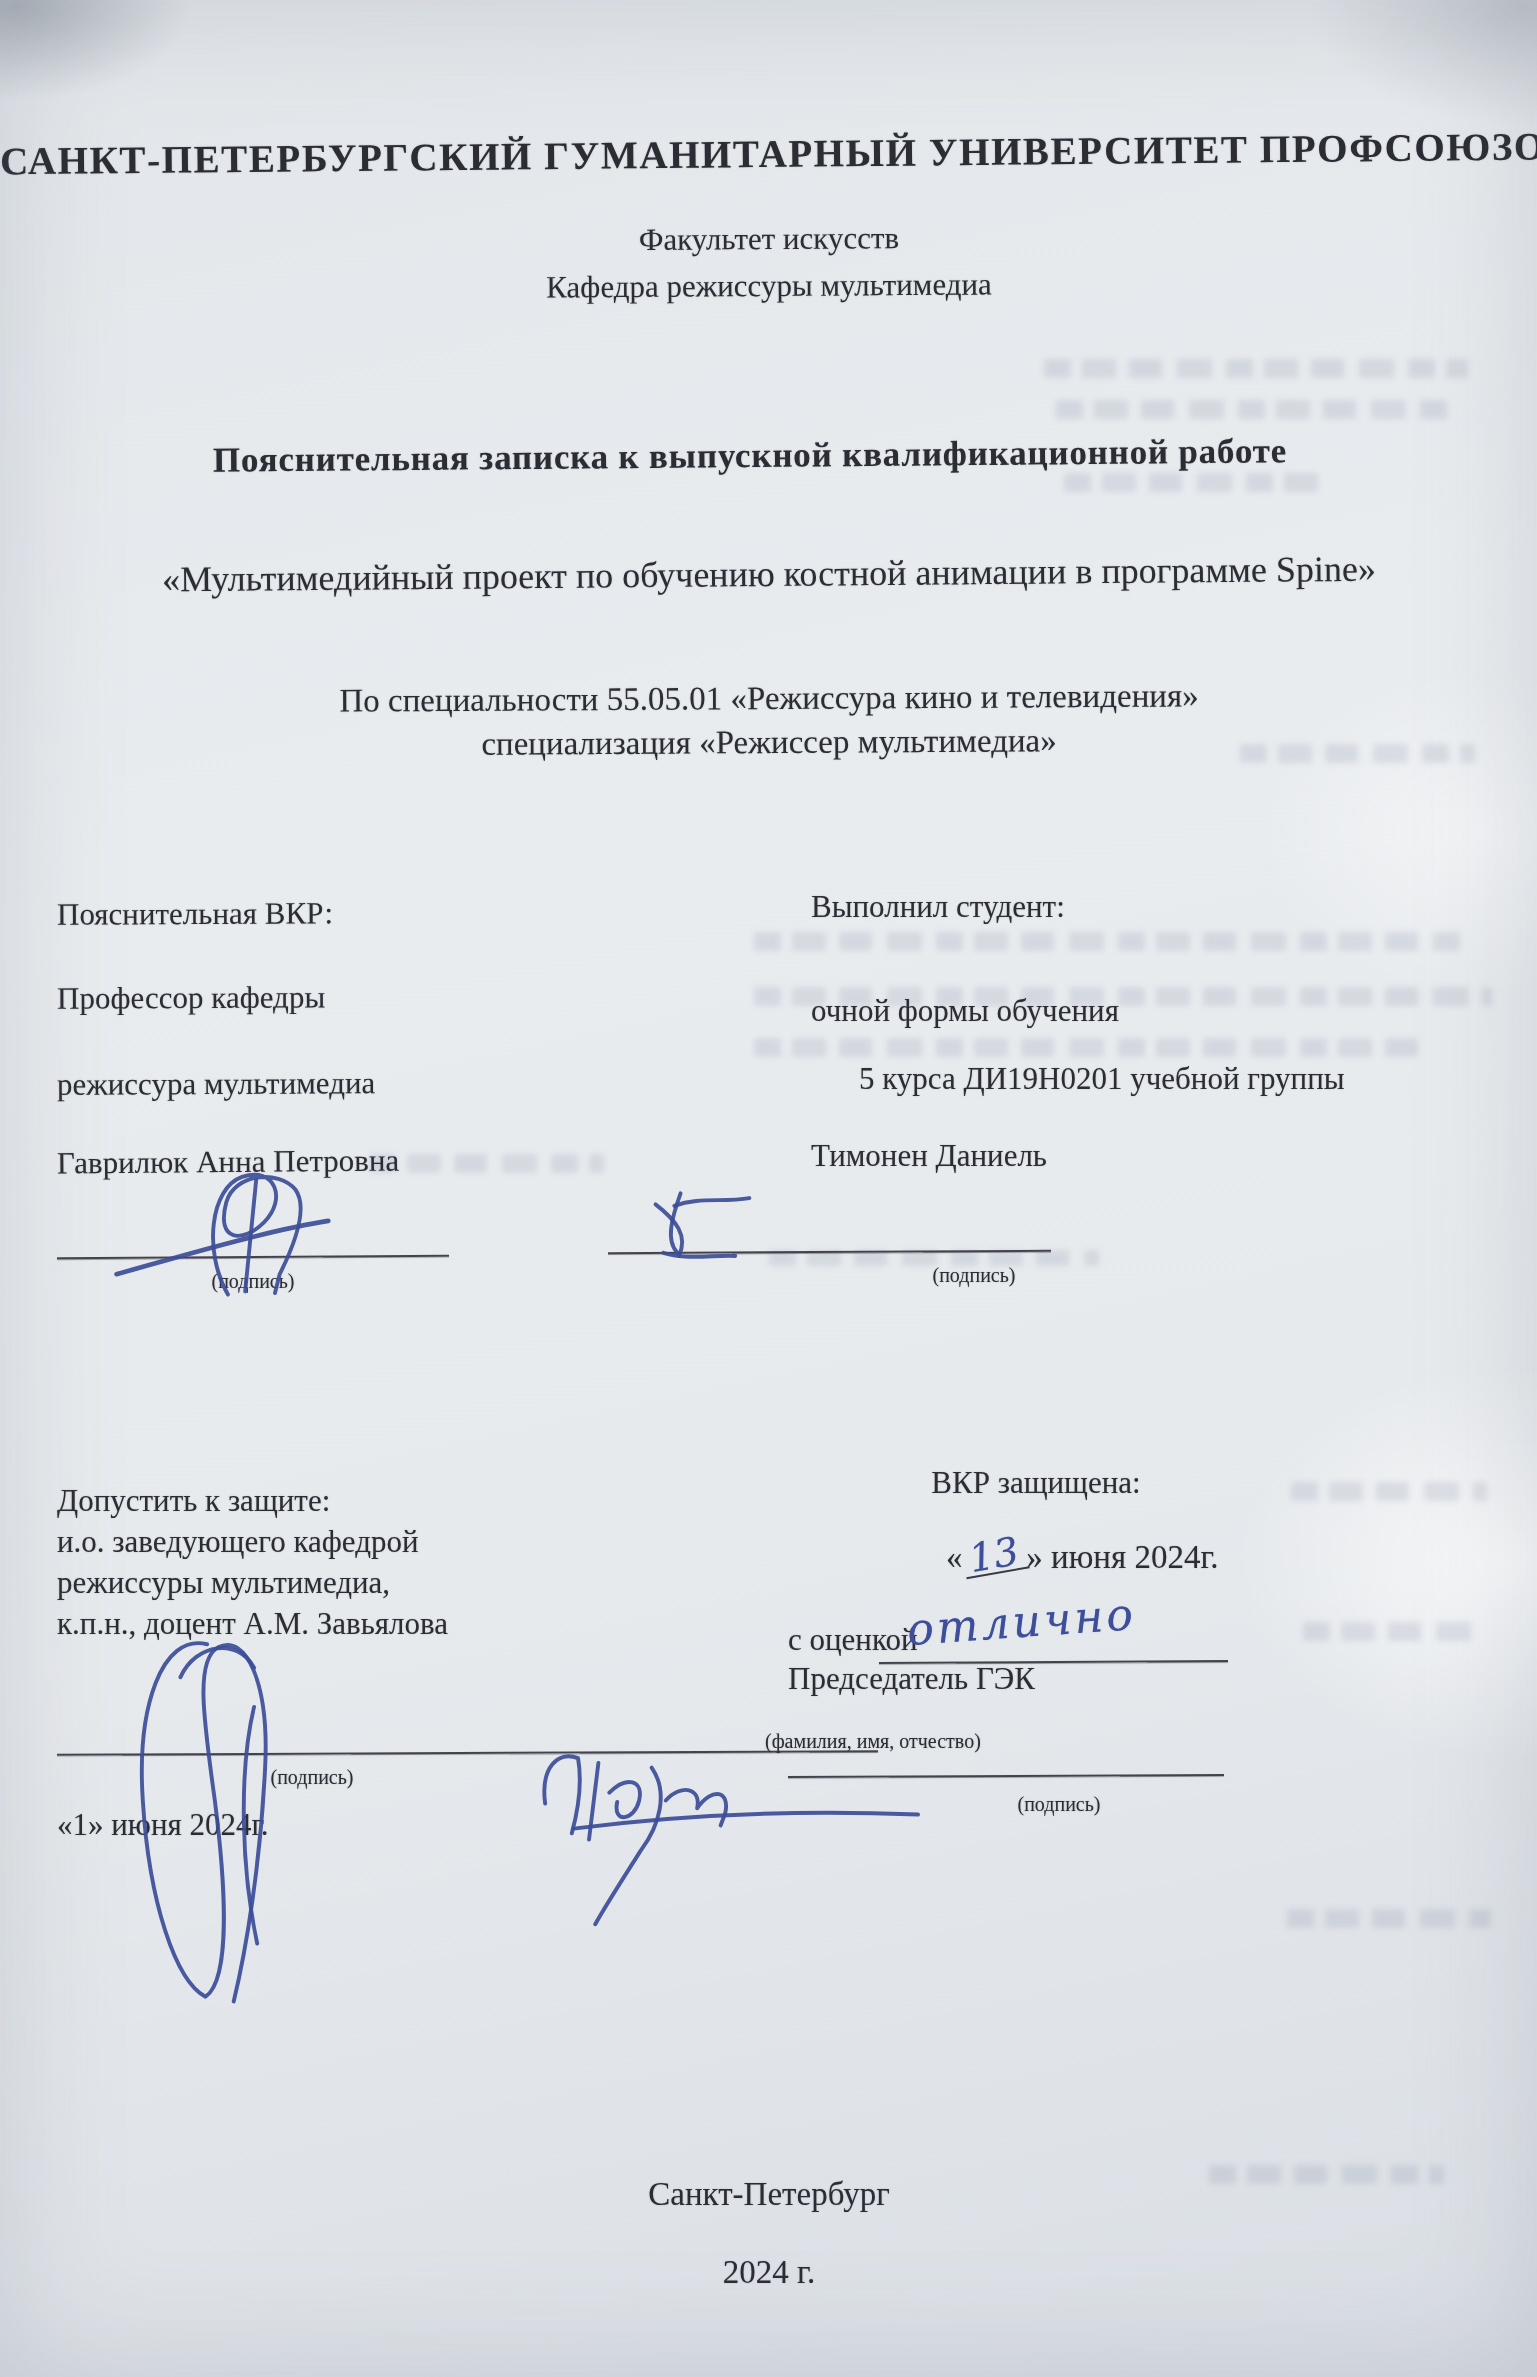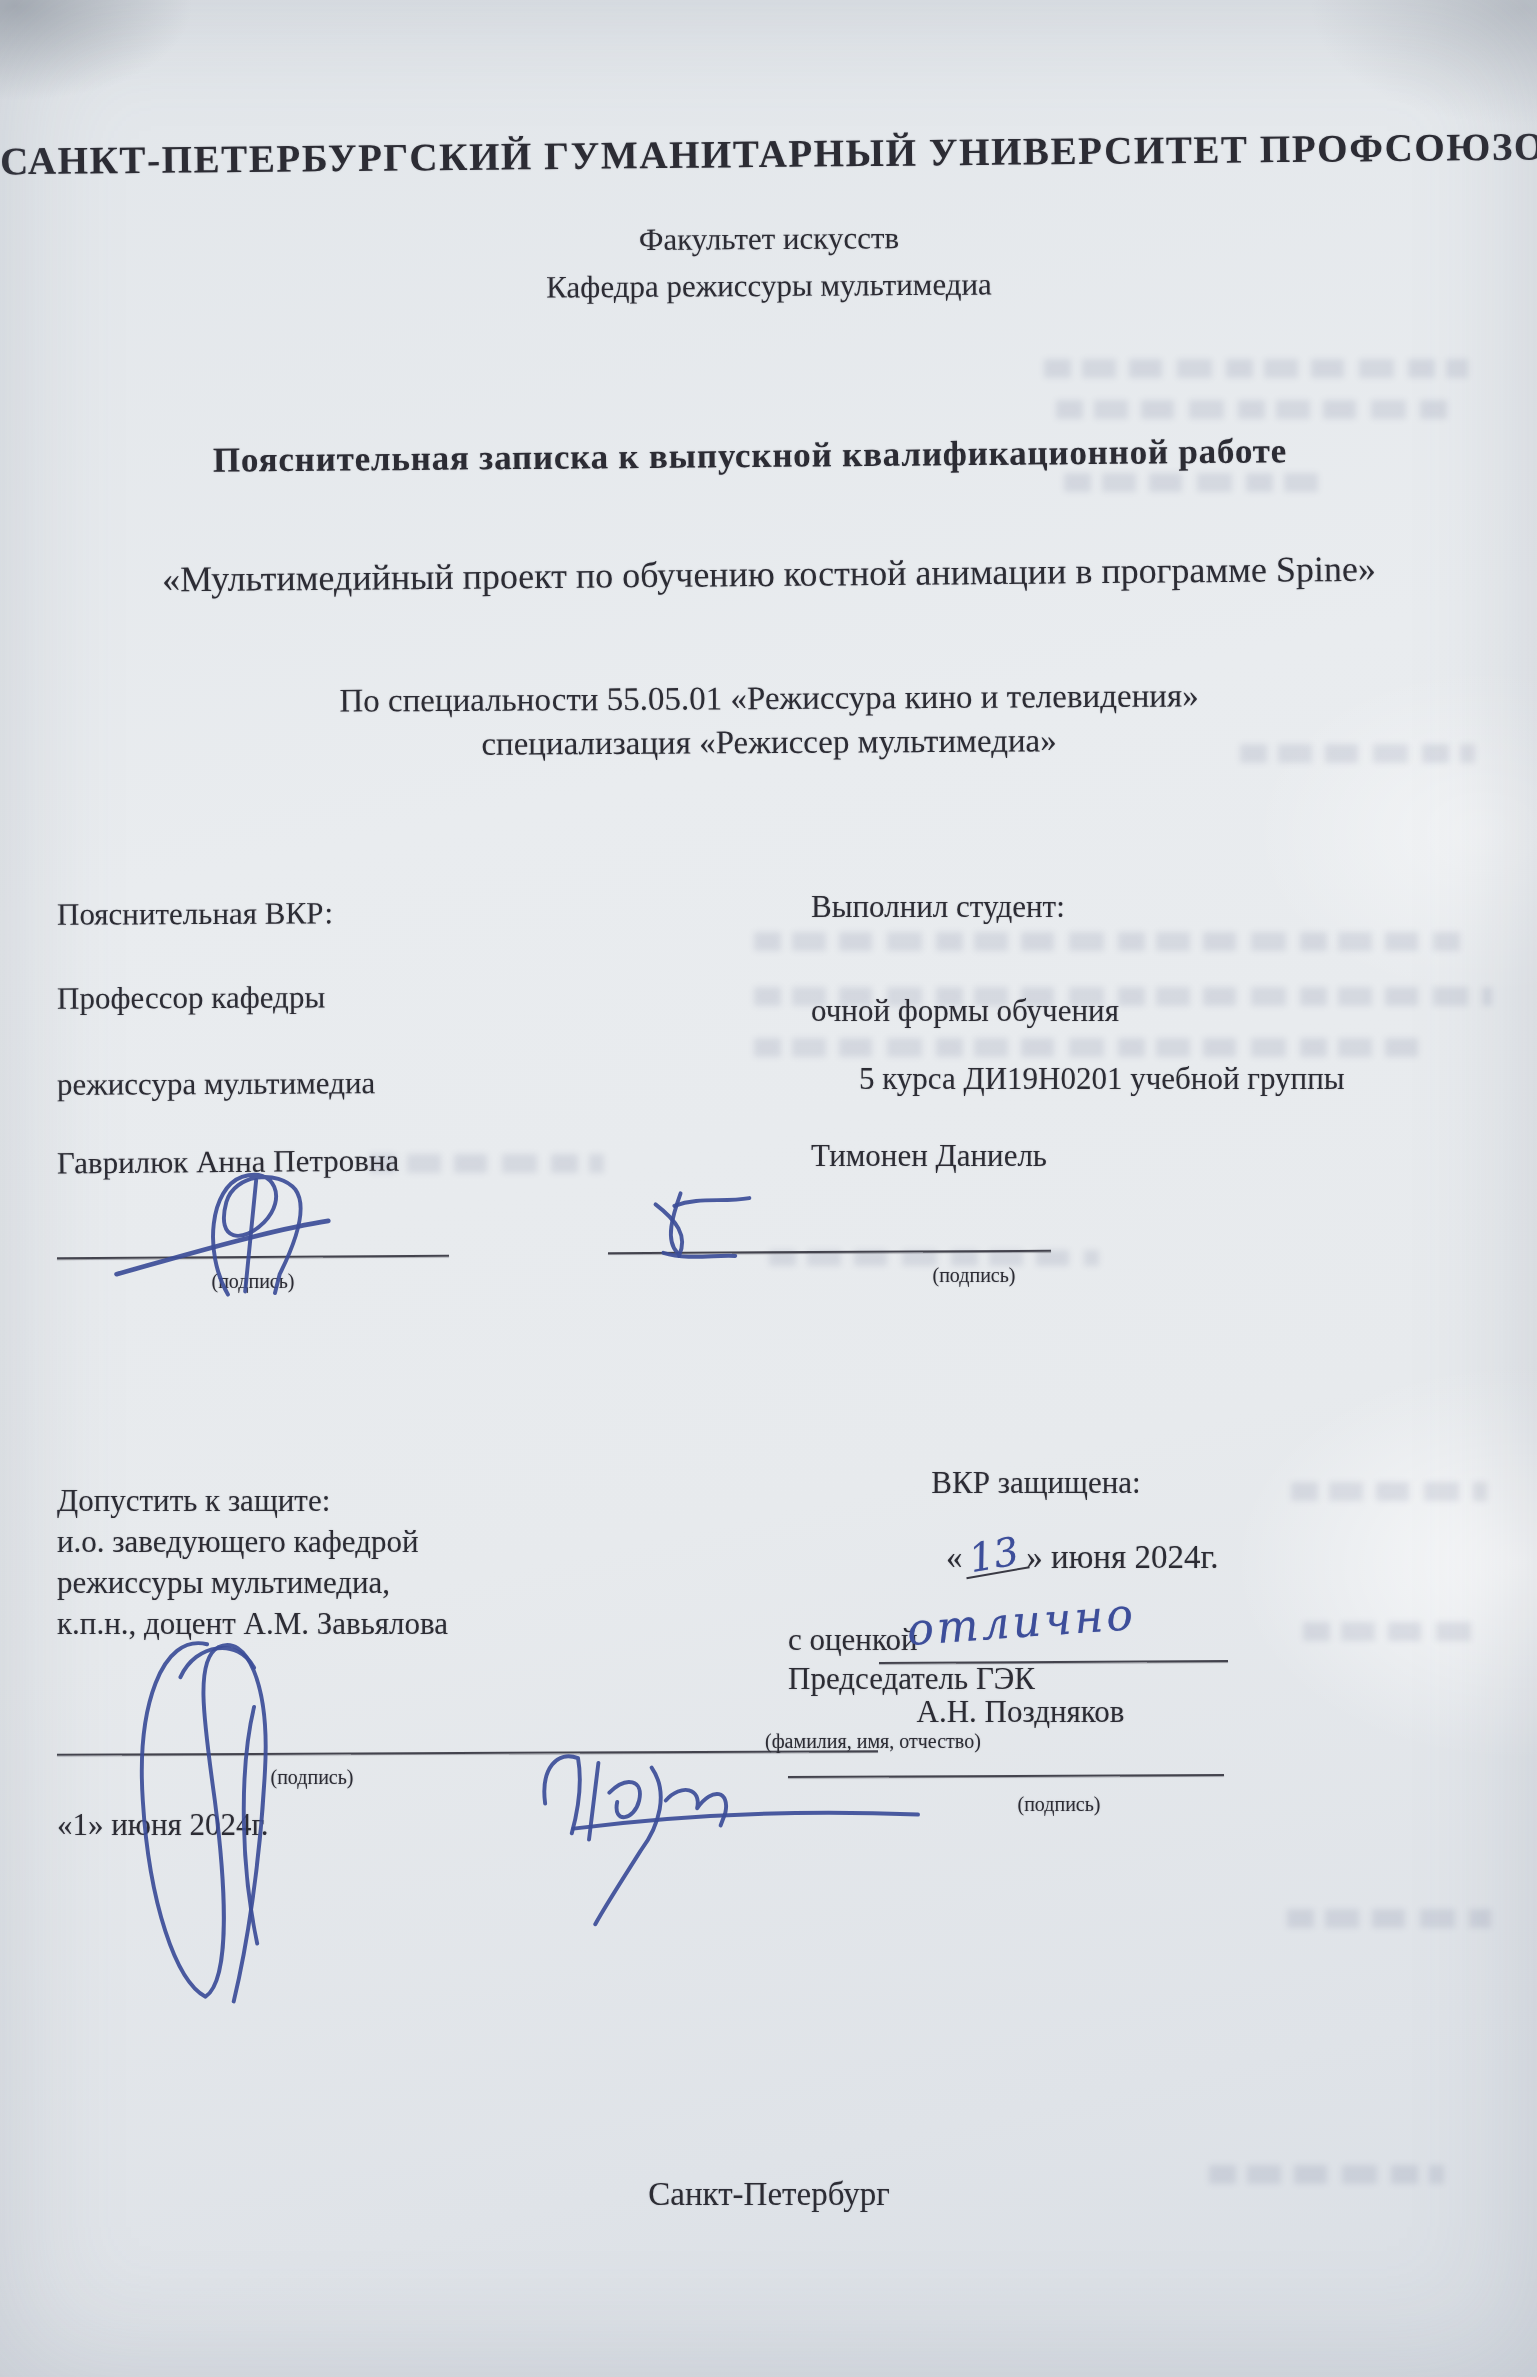--- a/index.html
+++ b/index.html
@@ -121,31 +121,31 @@
 
   <div class="line" style="left:946px;top:1537px;font-size:33px;">
     <span>«</span><span class="pen hand day-hand">13</span><span>» июня 2024г.</span>
   </div>
 
   <div class="line sz-body" style="left:788px;top:1622px;">с оценкой</div>
   <div class="rule" style="left:879px;top:1661px;width:349px;transform:rotate(-0.3deg);"></div>
   <div class="grade-hand pen hand line" style="left:907px;top:1600px;">отлично</div>
 
   <div class="line sz-body" style="left:788px;top:1661px;">Председатель ГЭК</div>
-  <div class="line sz-body" style="left:785px;top:1694px;width:471px;text-align:center;white-space:normal;">А.Н. Поздняков</div>
   <div class="line sz-cap" style="left:765px;top:1730px;width:440px;text-align:left;white-space:normal;">(фамилия, имя, отчество)</div>
 
   <div class="rule" style="left:788px;top:1775px;width:436px;transform:rotate(-0.25deg);"></div>
   <div class="line sz-cap" style="left:863px;top:1793px;width:392px;text-align:center;white-space:normal;">(подпись)</div>
 
   <svg class="sig" style="left:518px;top:1719px;" width="424" height="235" viewBox="0 0 540 300" aria-hidden="true">
     <path d="M34,108 C28,62 50,40 76,50 C82,84 74,124 68,146" stroke-width="5"></path>
     <path d="M102,56 L90,154" stroke-width="5"></path>
     <path d="M116,94 C138,72 160,78 154,104 C148,130 120,134 126,106" stroke-width="5"></path>
     <path d="M170,62 C192,94 180,136 156,168 C132,206 110,240 98,262" stroke-width="5"></path>
     <path d="M188,104 C208,82 234,88 228,114 C248,86 270,92 264,120 L258,136" stroke-width="5"></path>
     <path d="M70,140 C210,122 360,116 510,122" stroke-width="5"></path>
   </svg>
 
   <div class="line centered" style="top:2176px;font-size:33px;">Санкт-Петербург</div>
+  <div class="line centered" style="top:2254px;font-size:33px;">2024 г.</div>
 
 </div>
 
 
 </body></html>

